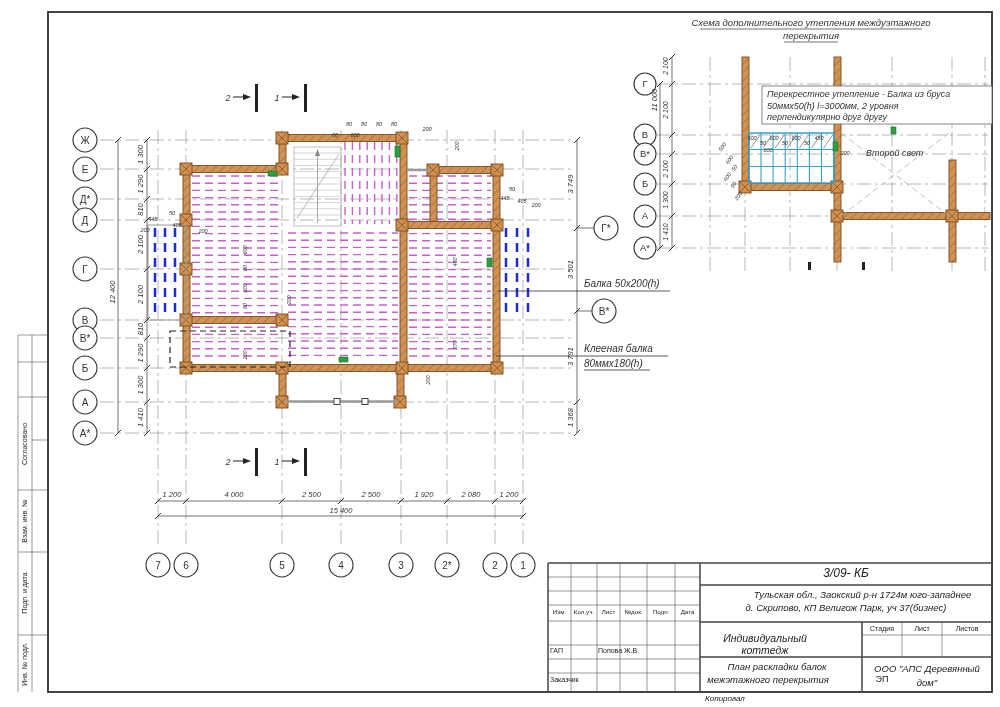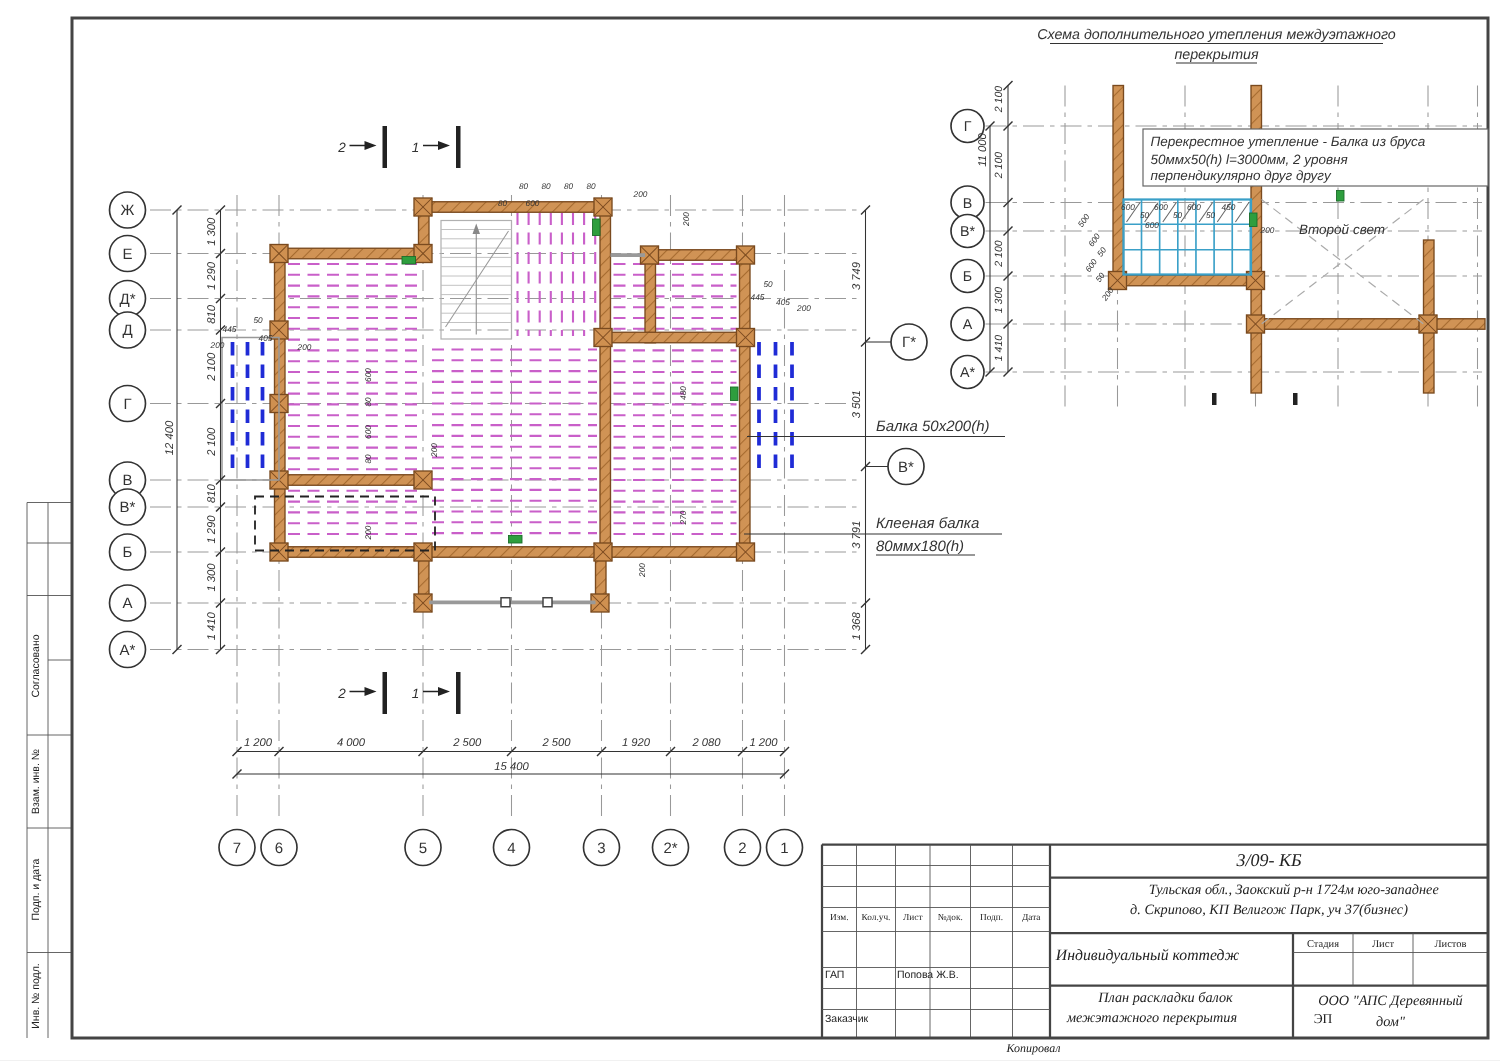--- a/index.html
+++ b/index.html
@@ -5,21 +5,21 @@
   html,body{margin:0;padding:0;background:#e8e8e8;}
   .sheet{position:relative;width:1000px;height:707px;background:#ffffff;overflow:hidden;
          font-family:"Liberation Sans",sans-serif;}
   svg{position:absolute;left:0;top:0;}
   svg text{fill:#333;}
   .t-title{font:italic 9.5px "Liberation Sans",sans-serif;}
   .t-note{font:italic 9px "Liberation Sans",sans-serif;}
   .t-ann{font:italic 10px "Liberation Sans",sans-serif;}
   .t-small{font:italic 7.5px "Liberation Sans",sans-serif;}
   .tb{position:absolute;color:#222;}
-  .c{text-align:center;font-family:Liberation Serif, serif;}
+  .c{text-align:center;}
   .it{font-style:italic;}
   .rot{transform:rotate(-90deg);transform-origin:center;text-align:center;
        font-size:7px;color:#222;height:14px;line-height:14px;}
 </style>
 </head>
 <body>
 
 <div class="sheet">
 
   <svg id="dwg" width="1000" height="707" viewBox="0 0 1000 707">
@@ -546,14 +546,14 @@
   <div class="tb c" style="left:862px;top:674px;width:40px;font-size:9px;">ЭП</div>
   <div class="tb c" style="left:548px;top:608px;width:23px;font-size:6.2px;">Изм.</div>
   <div class="tb c" style="left:571px;top:608px;width:26px;font-size:6.2px;">Кол.уч.</div>
   <div class="tb c" style="left:597px;top:608px;width:23px;font-size:6.2px;">Лист</div>
   <div class="tb c" style="left:620px;top:608px;width:27px;font-size:6.2px;">№док.</div>
   <div class="tb c" style="left:647px;top:608px;width:28px;font-size:6.2px;">Подп.</div>
   <div class="tb c" style="left:675px;top:608px;width:25px;font-size:6.2px;">Дата</div>
   <div class="tb" style="left:550px;top:647px;width:22px;font-size:7px;">ГАП</div>
   <div class="tb" style="left:598px;top:647px;width:60px;font-size:7px;">Попова Ж.В.</div>
   <div class="tb" style="left:550px;top:676px;width:45px;font-size:7px;">Заказчик</div>
-  <div class="tb c it" style="left:644px;top:694px;width:90px;font-size:8px;">Копировал</div>
+  <div class="tb c it" style="left:680px;top:694px;width:90px;font-size:8px;">Копировал</div>
 </div>
 
 </body></html>

